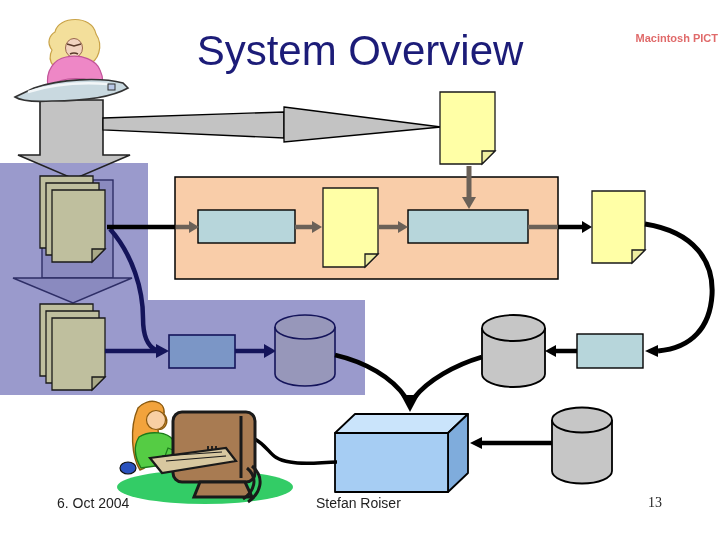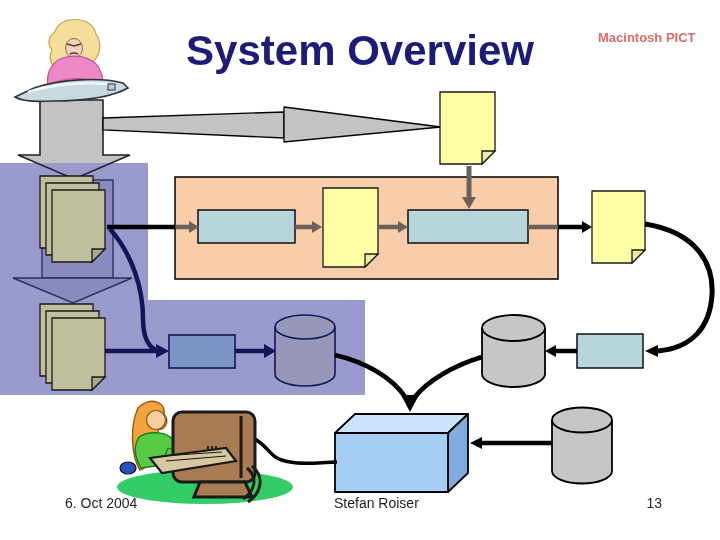--- a/index.html
+++ b/index.html
@@ -2,30 +2,30 @@
 <html><head>
 <meta charset="utf-8">
 <style>
   html,body{margin:0;padding:0;background:#888;}
   .slide{
     position:relative;width:720px;height:540px;background:#ffffff;
     overflow:hidden;font-family:"Liberation Sans",sans-serif;
   }
   .slide-title{
     position:absolute;top:28px;left:0;width:720px;text-align:center;
-    font-size:42px;line-height:46px;color:#1c1c78;font-weight:700;
+    font-size:42px;line-height:46px;color:#1c1c78;font-weight:400;
   }
   .pict-notice{
-    position:absolute;top:29px;left:598px;width:120px;text-align:left;
-    font-size:13px;line-height:18px;font-weight:bold;color:#e06a6a;
+    position:absolute;top:29px;left:598px;width:120px;text-align:right;
+    font-size:11px;line-height:18px;font-weight:bold;color:#e06a6a;
   }
   .footer-text{position:absolute;font-size:14px;color:#1f1f1f;}
-  .footer-date{left:57px;top:495px;margin-left:8px;}
-  .footer-author{left:334px;top:495px;}
-  .footer-page{right:58px;top:495px;}
+  .footer-date{left:57px;top:495px;}
+  .footer-author{left:316px;top:495px;}
+  .footer-page{right:58px;top:495px;font-family:Liberation Serif, serif;}
   svg{position:absolute;top:0;left:0;}
 </style>
 </head>
 <body>
 
 <div class="slide">
 
   <svg width="720" height="540" viewBox="0 0 720 540">
 
     <polygon points="40,100 103,100 103,155 130,155 74,179 18,155 40,155" fill="#c3c3c3"></polygon>

